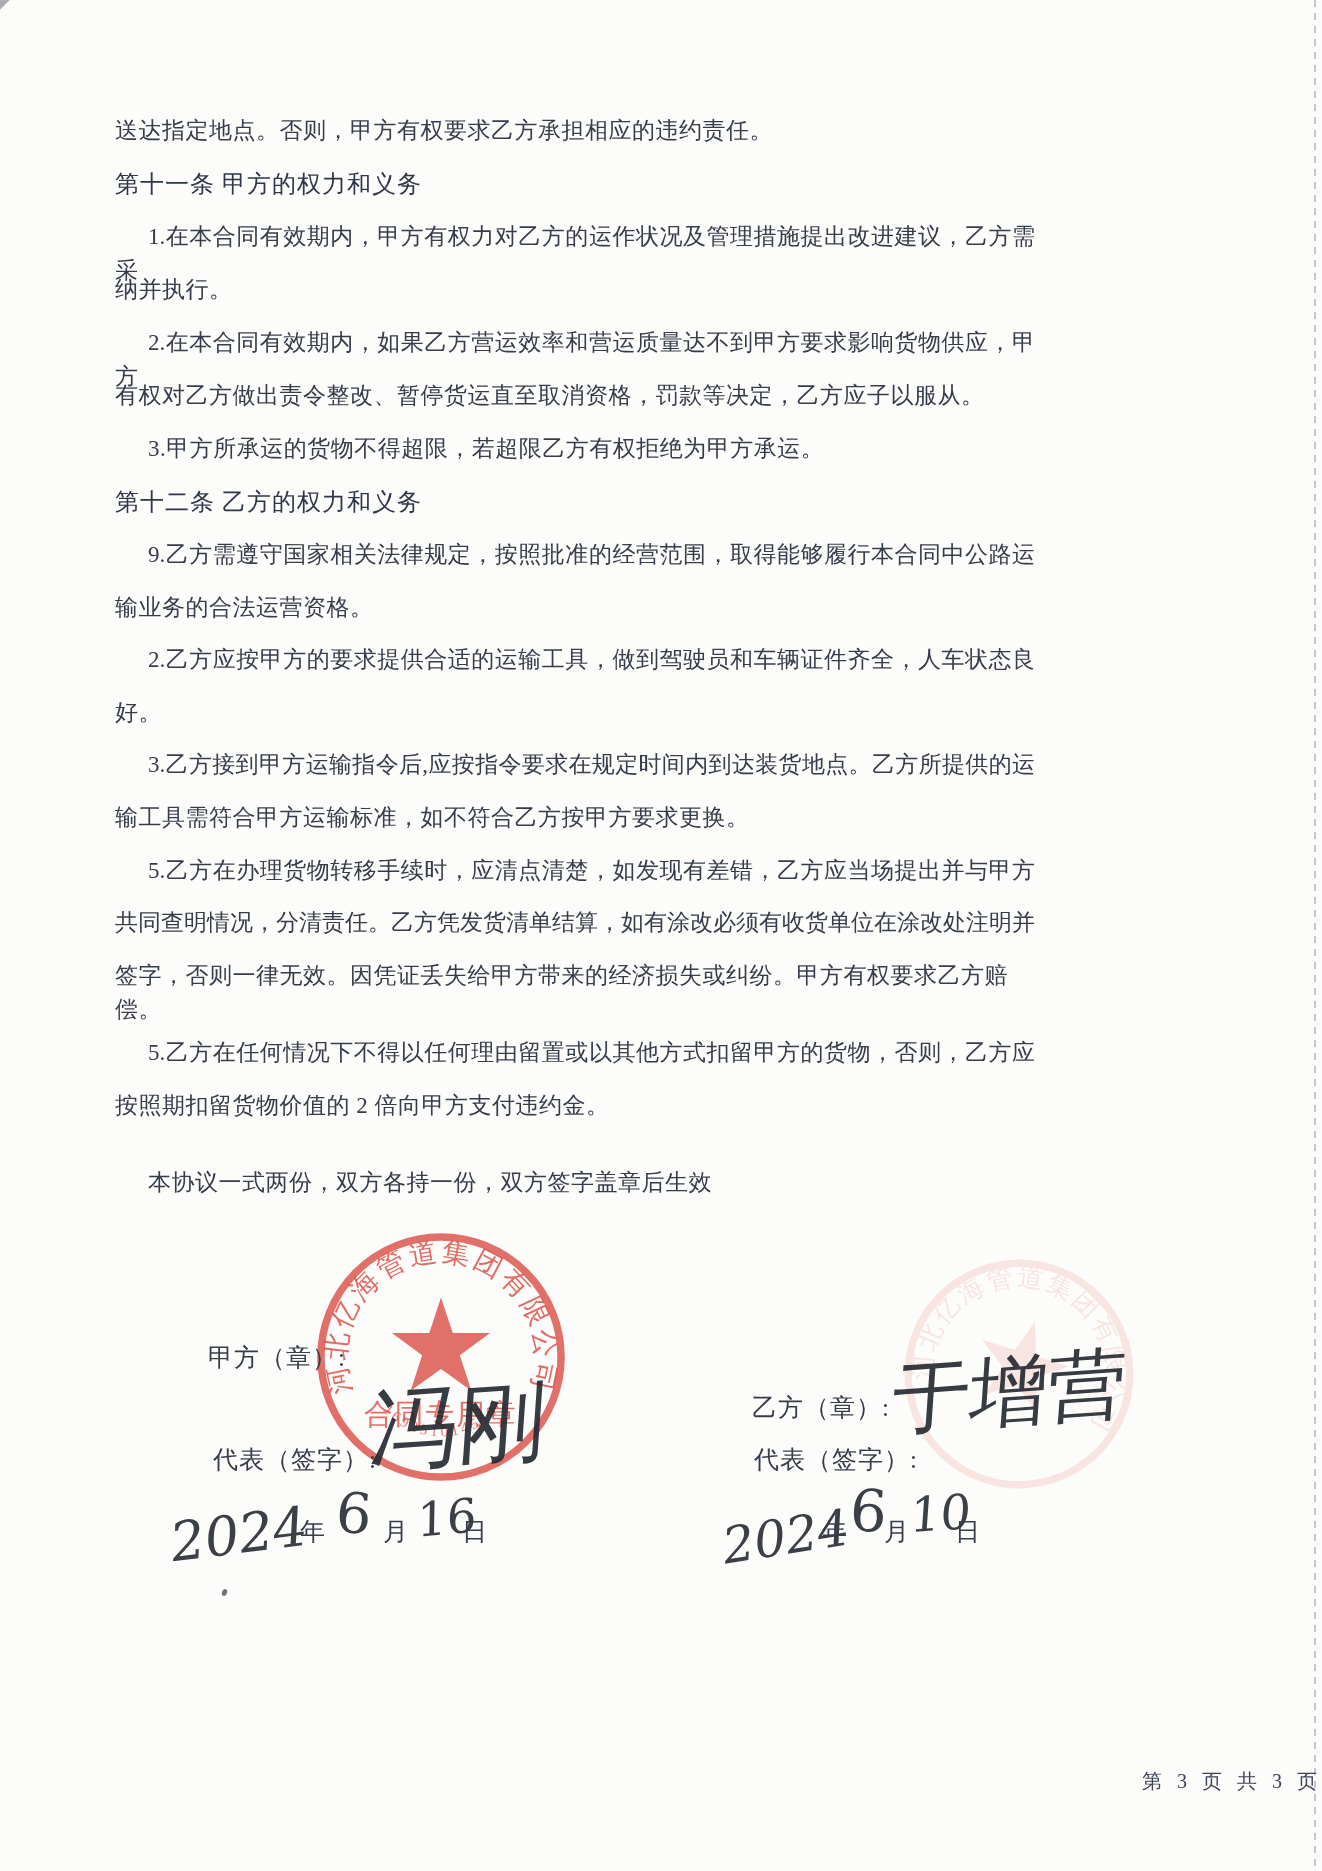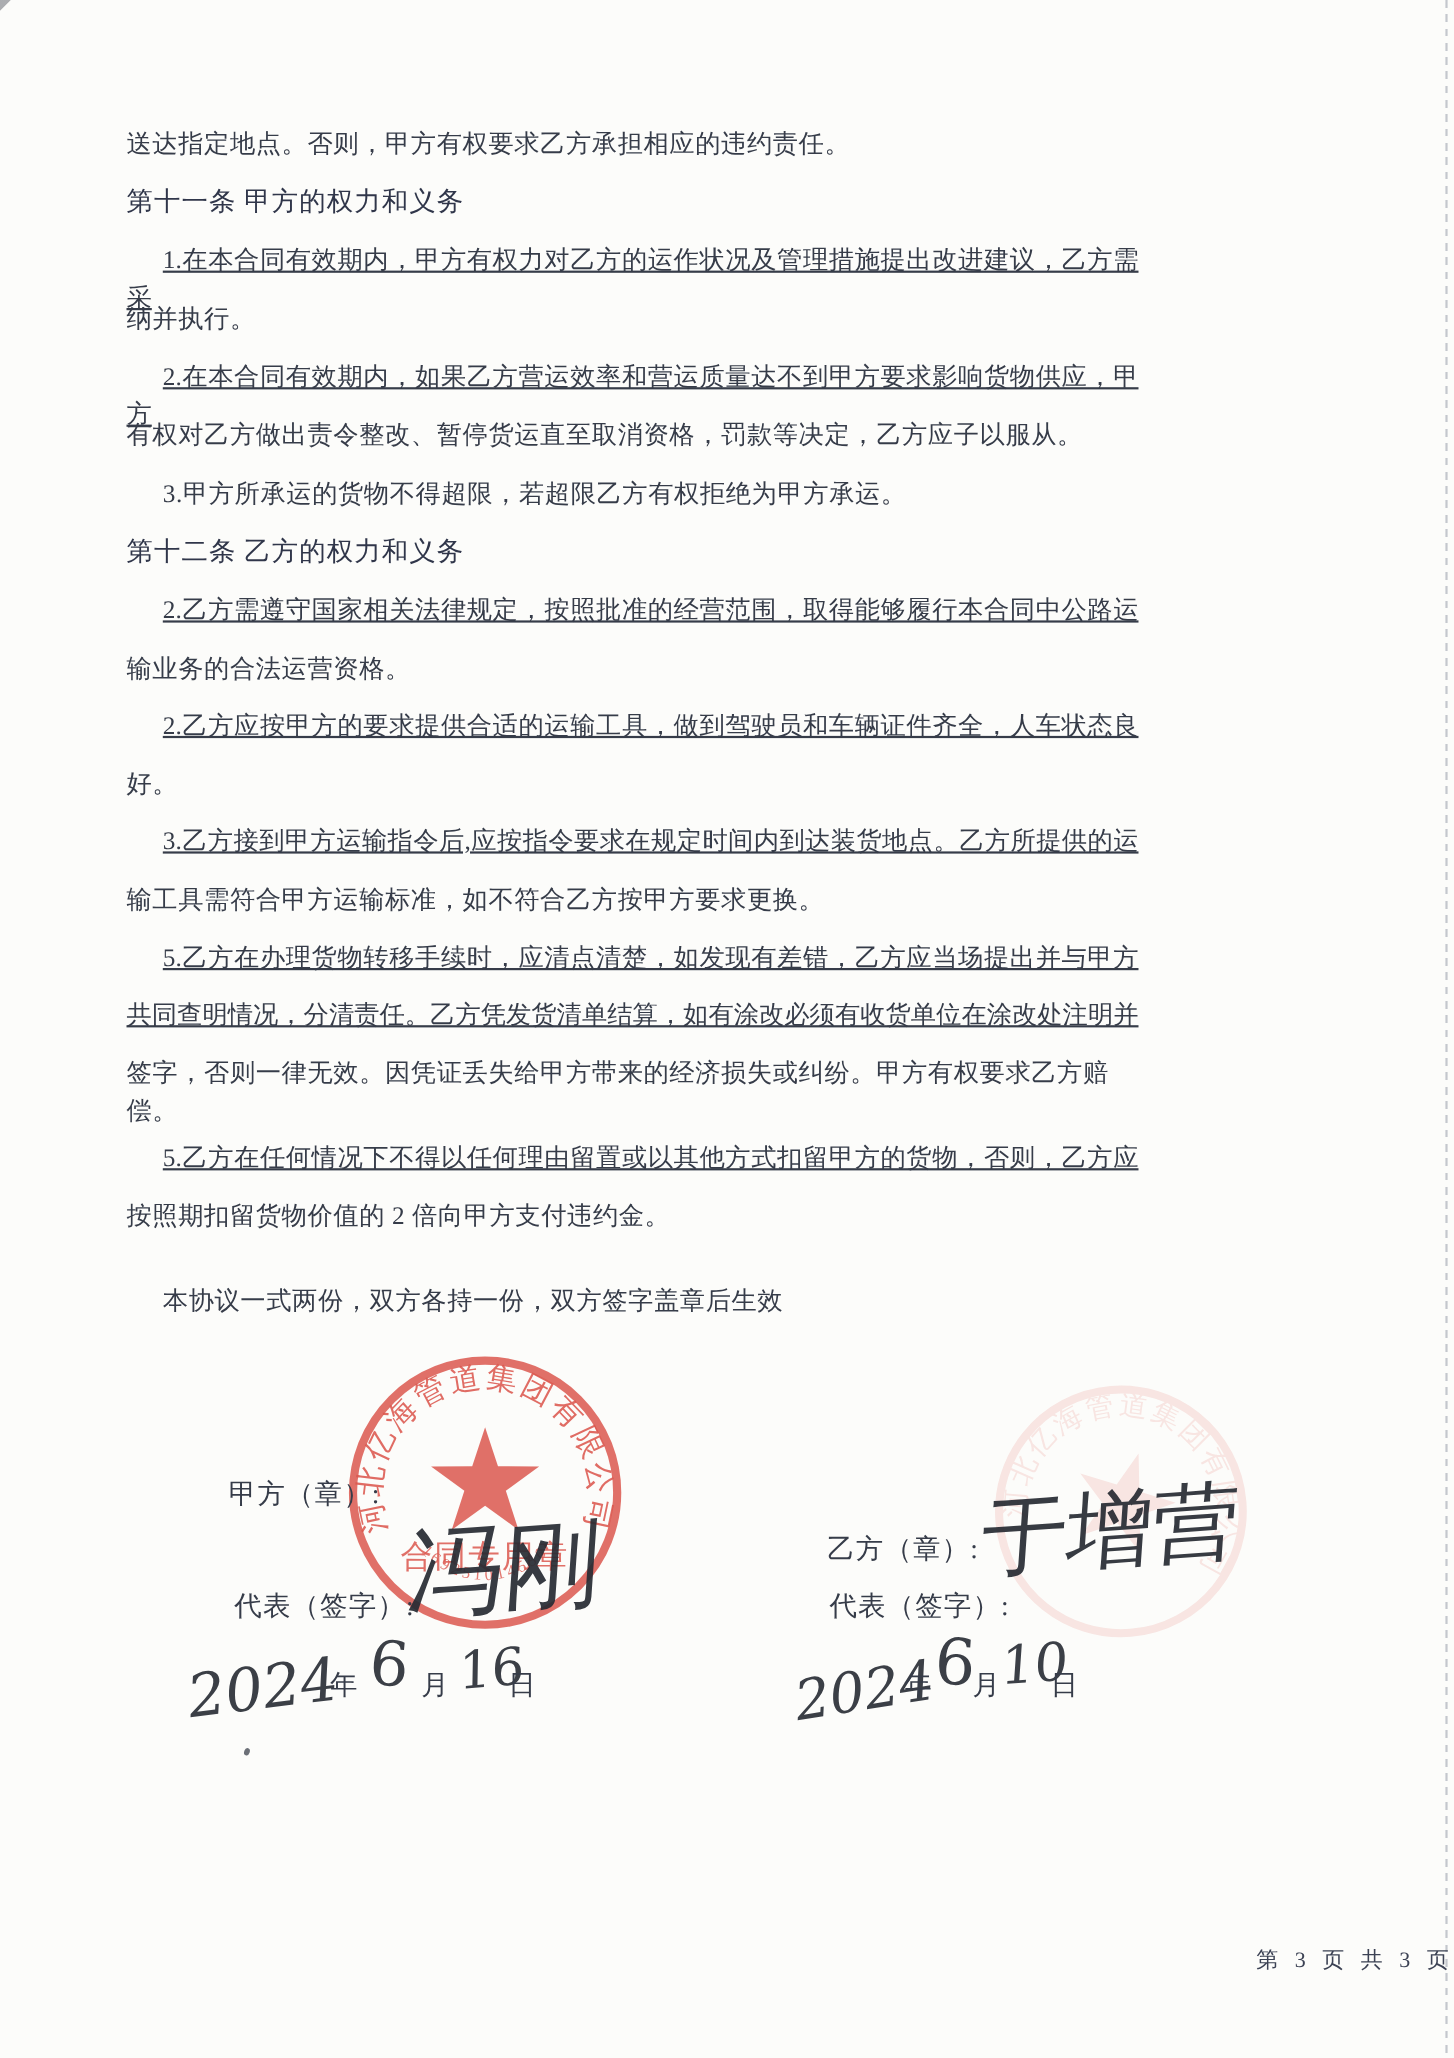--- a/index.html
+++ b/index.html
@@ -8,21 +8,21 @@
     position:relative;width:1322px;height:1871px;margin:0 auto;
     background:#fcfcfa;overflow:hidden;
     box-shadow:0 0 8px rgba(0,0,0,.25);
   }
   .bl{
     position:absolute;left:115px;width:920px;
     font-size:23px;line-height:34px;color:#363c49;
     letter-spacing:.5px;
   }
   .ind{text-indent:33px;}
-  .jst{text-align:justify;text-align-last:justify;letter-spacing:0;text-decoration:underline;}
+  .jst{text-align:justify;text-align-last:justify;letter-spacing:0;}
   .hd{font-size:24px;letter-spacing:1px;color:#30364a;}
   .siglabel{
     position:absolute;font-size:25px;color:#363c49;letter-spacing:1px;margin-top:39px;
   }
   .hand{
     position:absolute;color:#272b33;
     font-family:"DejaVu Serif","Liberation Serif",serif;
   }
   .hand-sig{font-size:88px;line-height:1;transform:rotate(-4deg) skewX(-8deg);opacity:.92;}
   .hand-num{line-height:1;opacity:.9;}
@@ -59,21 +59,21 @@
 
   <div>
     <div class="bl" style="top:114px">送达指定地点。否则，甲方有权要求乙方承担相应的违约责任。</div>
     <div class="bl hd" style="top:167px">第十一条  甲方的权力和义务</div>
     <div class="bl ind jst" style="top:220px">1.在本合同有效期内，甲方有权力对乙方的运作状况及管理措施提出改进建议，乙方需采</div>
     <div class="bl" style="top:273px">纳并执行。</div>
     <div class="bl ind jst" style="top:326px">2.在本合同有效期内，如果乙方营运效率和营运质量达不到甲方要求影响货物供应，甲方</div>
     <div class="bl" style="top:379px">有权对乙方做出责令整改、暂停货运直至取消资格，罚款等决定，乙方应子以服从。</div>
     <div class="bl ind" style="top:432px">3.甲方所承运的货物不得超限，若超限乙方有权拒绝为甲方承运。</div>
     <div class="bl hd" style="top:485px">第十二条  乙方的权力和义务</div>
-    <div class="bl ind jst" style="top:538px">2.乙方需遵守国家相关法律规定，按照批准的经营范围，取得能够履行本合同中公路运</div>
+    <div class="bl ind jst" style="top:538px">9.乙方需遵守国家相关法律规定，按照批准的经营范围，取得能够履行本合同中公路运</div>
     <div class="bl" style="top:591px">输业务的合法运营资格。</div>
     <div class="bl ind jst" style="top:643px">2.乙方应按甲方的要求提供合适的运输工具，做到驾驶员和车辆证件齐全，人车状态良</div>
     <div class="bl" style="top:696px">好。</div>
     <div class="bl ind jst" style="top:748px">3.乙方接到甲方运输指令后,应按指令要求在规定时间内到达装货地点。乙方所提供的运</div>
     <div class="bl" style="top:801px">输工具需符合甲方运输标准，如不符合乙方按甲方要求更换。</div>
     <div class="bl ind jst" style="top:854px">5.乙方在办理货物转移手续时，应清点清楚，如发现有差错，乙方应当场提出并与甲方</div>
     <div class="bl jst" style="top:906px">共同查明情况，分清责任。乙方凭发货清单结算，如有涂改必须有收货单位在涂改处注明并</div>
     <div class="bl" style="top:959px">签字，否则一律无效。因凭证丢失给甲方带来的经济损失或纠纷。甲方有权要求乙方赔偿。</div>
     <div class="bl ind jst" style="top:1036px">5.乙方在任何情况下不得以任何理由留置或以其他方式扣留甲方的货物，否则，乙方应</div>
     <div class="bl" style="top:1089px">按照期扣留货物价值的 2 倍向甲方支付违约金。</div>

